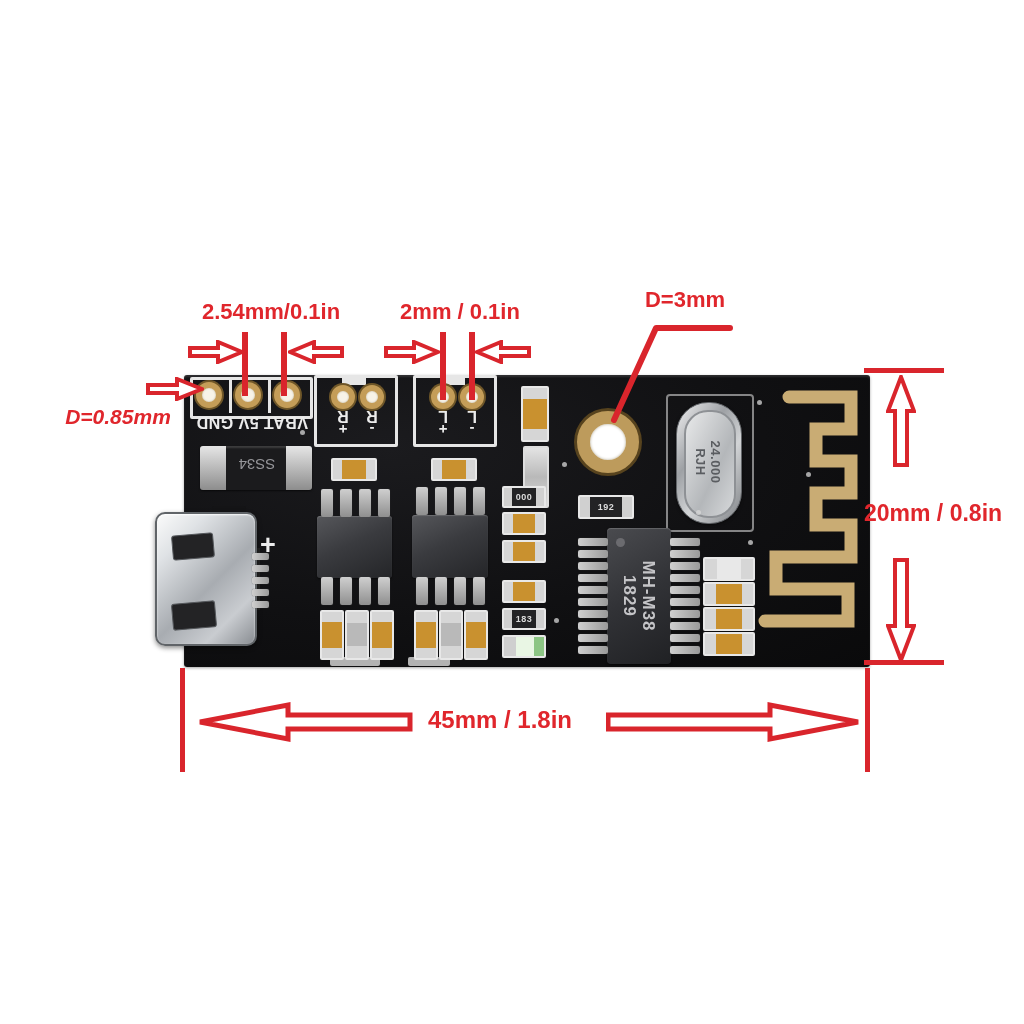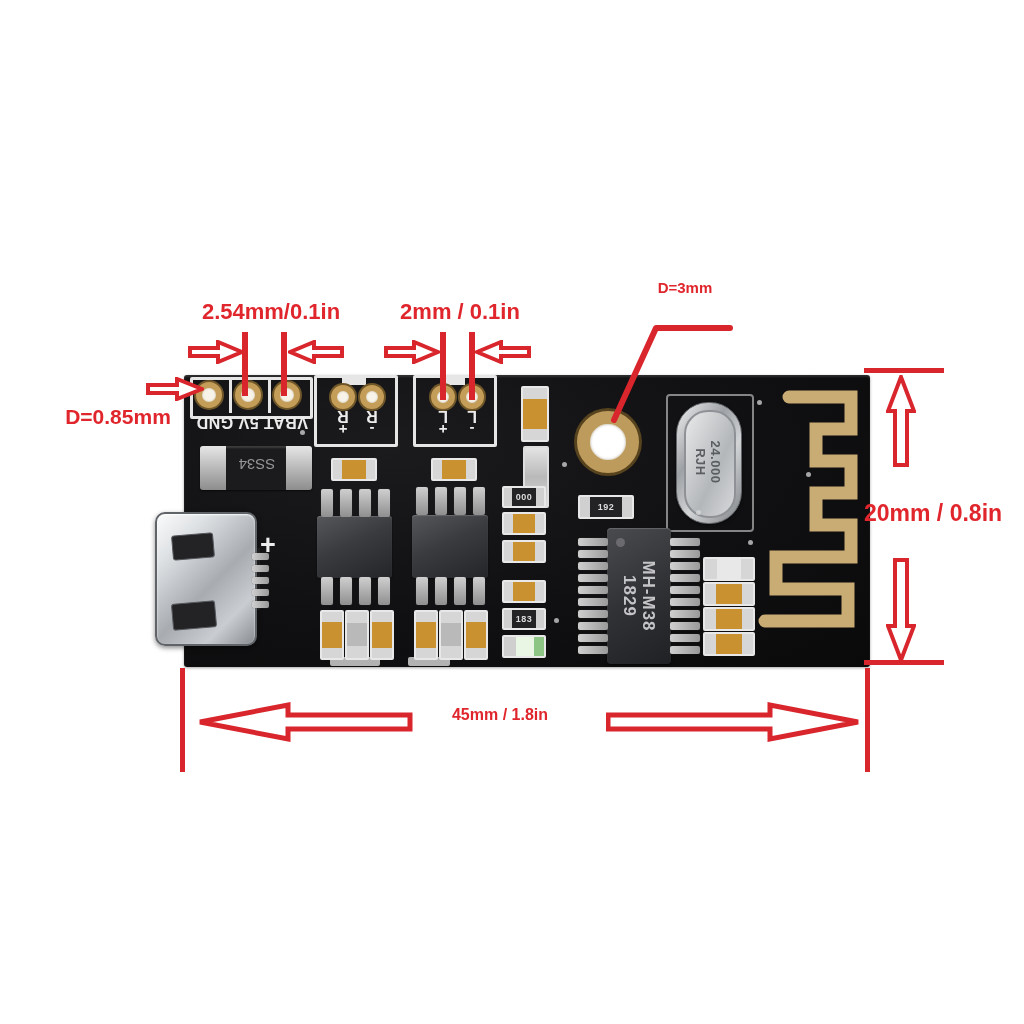--- a/index.html
+++ b/index.html
@@ -240,23 +240,23 @@
   <svg class="abs" style="left:384px;top:340px;" width="56" height="24" viewBox="0 0 56 24">
     <polygon points="2,8 30,8 30,2 54,12 30,22 30,16 2,16" fill="#fff" stroke="#d9252c" stroke-width="4"></polygon>
   </svg>
   <svg class="abs" style="left:475px;top:340px;" width="56" height="24" viewBox="0 0 56 24">
     <polygon points="54,8 26,8 26,2 2,12 26,22 26,16 54,16" fill="#fff" stroke="#d9252c" stroke-width="4"></polygon>
   </svg>
 
   <svg class="abs" style="left:146px;top:377px;" width="58" height="24" viewBox="0 0 58 24">
     <polygon points="2,8 31,8 31,2 56,12 31,22 31,16 2,16" fill="#fff" stroke="#d9252c" stroke-width="4"></polygon>
   </svg>
-  <div class="red-label" style="left:58px;top:406px;width:120px;font-size:21px;">D=0.85mm</div>
-
-  <div class="red-label" style="left:630px;top:280px;width:110px;font-size:15px;">D=3mm</div>
+  <div class="red-label" style="left:58px;top:406px;width:120px;font-size:21px;font-style:italic;">D=0.85mm</div>
+
+  <div class="red-label" style="left:630px;top:288px;width:110px;font-size:22px;">D=3mm</div>
   <svg class="abs" style="left:600px;top:322px;" width="140" height="106" viewBox="0 0 140 106">
     <path d="M130 6 L56 6 L14 98" fill="none" stroke="#d9252c" stroke-width="6" stroke-linecap="round" stroke-linejoin="round"></path>
   </svg>
 
   <div class="red-line" style="left:864px;top:368px;width:80px;height:5px;"></div>
   <div class="red-line" style="left:864px;top:660px;width:80px;height:5px;"></div>
   <svg class="abs" style="left:886px;top:375px;" width="30" height="92" viewBox="0 0 30 92">
     <polygon points="15,2 28,36 21,36 21,90 9,90 9,36 2,36" fill="#fff" stroke="#d9252c" stroke-width="4"></polygon>
   </svg>
   <svg class="abs" style="left:886px;top:558px;" width="30" height="104" viewBox="0 0 30 104">
@@ -265,15 +265,15 @@
   <div class="red-label" style="left:864px;top:501px;width:150px;font-size:23px;text-align:left;">20mm / 0.8in</div>
 
   <div class="red-line" style="left:180px;top:668px;width:5px;height:104px;"></div>
   <div class="red-line" style="left:865px;top:668px;width:5px;height:104px;"></div>
   <svg class="abs" style="left:196px;top:701px;" width="218" height="42" viewBox="0 0 218 42">
     <polygon points="4,21 92,4 92,14 214,14 214,28 92,28 92,38" fill="#fff" stroke="#d9252c" stroke-width="5"></polygon>
   </svg>
   <svg class="abs" style="left:606px;top:701px;" width="256" height="42" viewBox="0 0 256 42">
     <polygon points="252,21 164,4 164,14 2,14 2,28 164,28 164,38" fill="#fff" stroke="#d9252c" stroke-width="5"></polygon>
   </svg>
-  <div class="red-label" style="left:418px;top:707px;width:164px;font-size:16px;">45mm / 1.8in</div>
+  <div class="red-label" style="left:418px;top:707px;width:164px;font-size:24px;">45mm / 1.8in</div>
 
 </div>
 
 </body></html>

